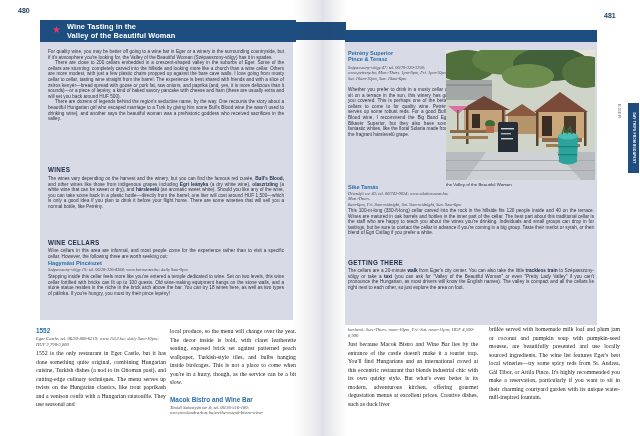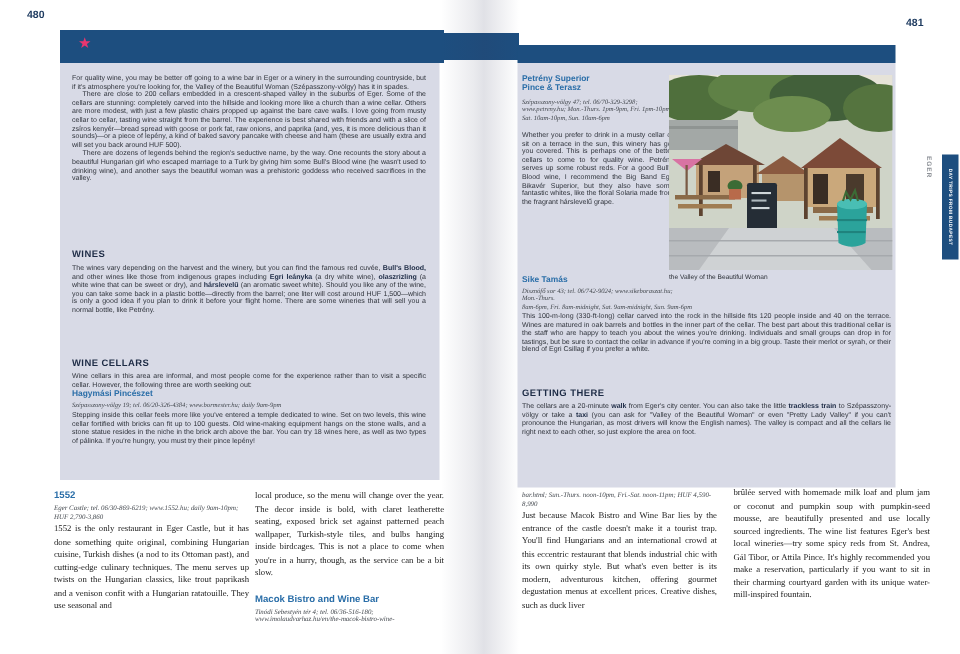--- a/index.html
+++ b/index.html
@@ -85,20 +85,24 @@
   <div class="pagenum" id="pn-left">480</div>
   <div class="pagenum" id="pn-right">481</div>
 
   <div class="lavbox" id="box-left"></div>
   <div class="lavbox" id="box-right"></div>
 
   <div class="bar" id="bar-gutter"></div>
   <div class="bar" id="bar-right"></div>
   <div class="bar" id="bar-left">
     <span id="star">★</span>
+    <div id="feature-title">
+      <div>Wine Tasting in the</div>
+      <div>Valley of the Beautiful Woman</div>
+    </div>
   </div>
 
   <div style="position:absolute; left:40px; top:42px; width:253px; height:278px;">
     <div class="inL bodytext" id="intro">
       <p>For quality wine, you may be better off going to a wine bar in Eger or a winery in the surrounding countryside, but if it's atmosphere you're looking for, the Valley of the Beautiful Woman (Szépasszony-völgy) has it in spades.</p>
       <p class="ind">There are close to 200 cellars embedded in a crescent-shaped valley in the suburbs of Eger. Some of the cellars are stunning: completely carved into the hillside and looking more like a church than a wine cellar. Others are more modest, with just a few plastic chairs propped up against the bare cave walls. I love going from musty cellar to cellar, tasting wine straight from the barrel. The experience is best shared with friends and with a slice of zsíros kenyér—bread spread with goose or pork fat, raw onions, and paprika (and, yes, it is more delicious than it sounds)—or a piece of lepény, a kind of baked savory pancake with cheese and ham (these are usually extra and will set you back around HUF 500).</p>
       <p class="ind">There are dozens of legends behind the region's seductive name, by the way. One recounts the story about a beautiful Hungarian girl who escaped marriage to a Turk by giving him some Bull's Blood wine (he wasn't used to drinking wine), and another says the beautiful woman was a prehistoric goddess who received sacrifices in the valley.</p>
     </div>
     <div class="inL sectionhead" id="wines-h">WINES</div>
     <div class="inL bodytext rich" id="wines-b"><span>The wines vary depending on the harvest and the winery, but you can find the famous red cuvée, </span><b>Bull's Blood,</b><span> and other wines like those from indigenous grapes including </span><b>Egri leányka</b><span> (a dry white wine), </span><b>olaszrizling</b><span> (a white wine that can be sweet or dry), and </span><b>hárslevelű</b><span> (an aromatic sweet white). Should you like any of the wine, you can take some back in a plastic bottle—directly from the barrel; one liter will cost around HUF 1,500—which is only a good idea if you plan to drink it before your flight home. There are some wineries that will sell you a normal bottle, like Petrény.</span></div>

